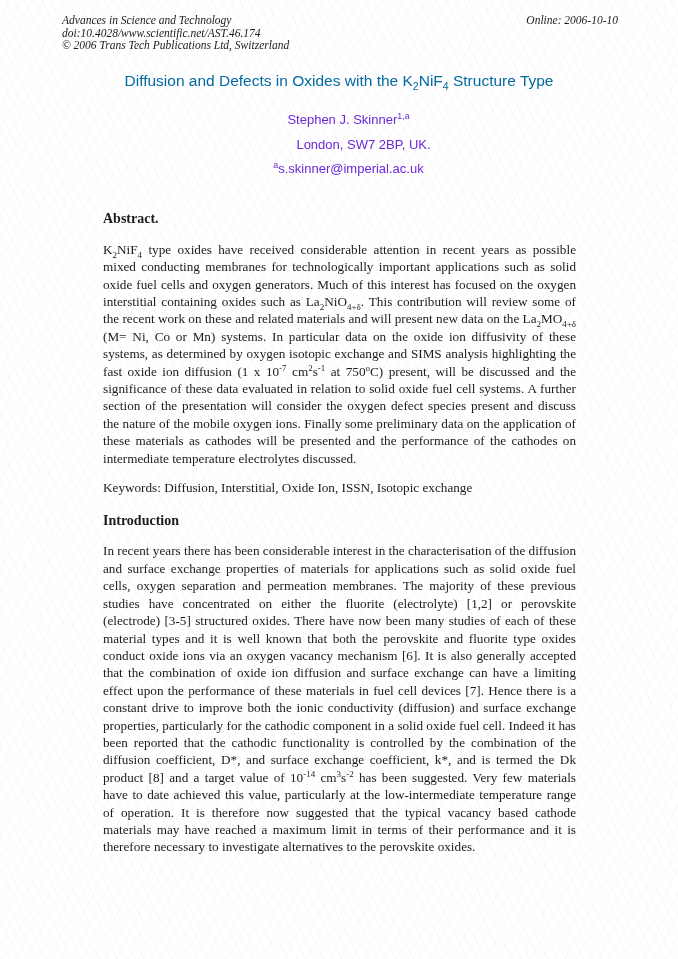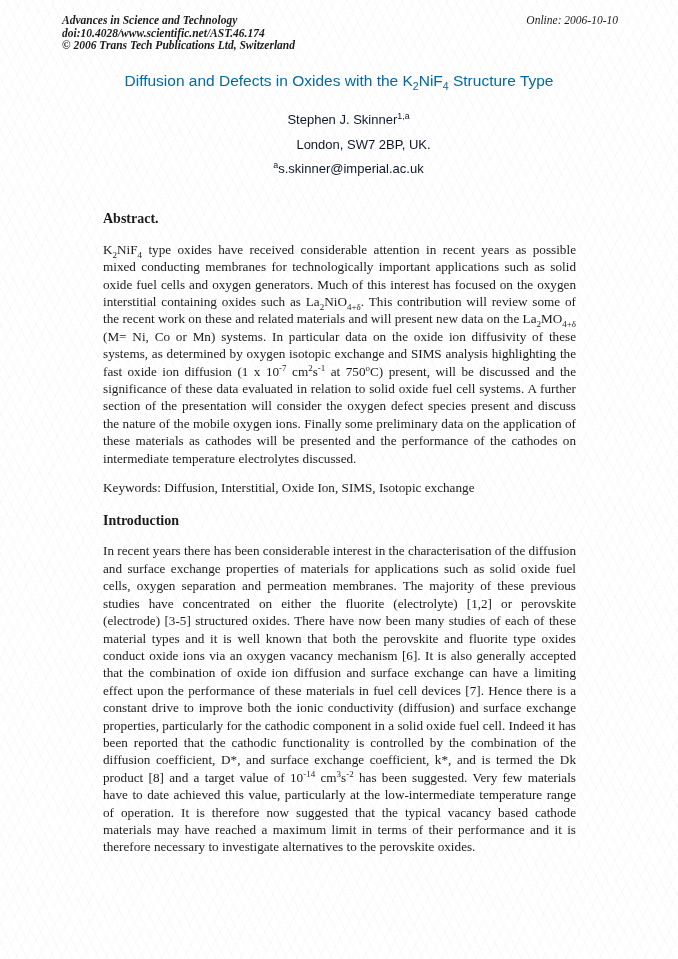--- a/index.html
+++ b/index.html
@@ -25,36 +25,36 @@
   }
   .doc-header {
     display: flex;
     justify-content: space-between;
     align-items: flex-start;
     padding: 14px 60px 0 62px;
     font-style: italic;
     font-size: 11.5px;
     line-height: 12.6px;
   }
-  .journal-info div { white-space: nowrap; font-weight: bold; }
+  .journal-info div { white-space: nowrap; }
   .online-date { white-space: nowrap; }
 
   .paper-title {
     margin: 20px 40px 0 40px;
     text-align: center;
     font-family: "Liberation Sans", sans-serif;
     font-size: 15.5px;
     font-weight: 400;
     color: #0369a1;
   }
   .byline {
     text-align: center;
     font-family: "Liberation Sans", sans-serif;
     font-size: 13px;
-    color: #0f172a;
+    color: #6d28d9;
     margin-left: 19px;
   }
   .author-line      { margin-top: 22px; }
   .affiliation-1    { margin-top: 12px; }
   .affiliation-2    { margin-top: 10px; padding-left: 30px; }
   .email-line       { margin-top: 9px; }
 
   .main-column {
     width: 473px;
     margin-left: 103px;
@@ -105,20 +105,20 @@
 
   <div class="byline author-line">Stephen J. Skinner<sup>1,a</sup></div>
   <div class="byline affiliation-2">London, SW7 2BP, UK.</div>
   <div class="byline email-line"><sup>a</sup>s.skinner@imperial.ac.uk</div>
 
   <div class="main-column">
 
     <div class="section-heading">Abstract.</div>
     <p class="para abstract-body">K<sub>2</sub>NiF<sub>4</sub> type oxides have received considerable attention in recent years as possible mixed conducting membranes for technologically important applications such as solid oxide fuel cells and oxygen generators. Much of this interest has focused on the oxygen interstitial containing oxides such as La<sub>2</sub>NiO<sub>4+δ</sub>. This contribution will review some of the recent work on these and related materials and will present new data on the La<sub>2</sub>MO<sub>4+δ</sub> (M= Ni, Co or Mn) systems. In particular data on the oxide ion diffusivity of these systems, as determined by oxygen isotopic exchange and SIMS analysis highlighting the fast oxide ion diffusion (1 x 10<sup>-7</sup> cm<sup>2</sup>s<sup>-1</sup> at 750<sup>o</sup>C) present, will be discussed and the significance of these data evaluated in relation to solid oxide fuel cell systems. A further section of the presentation will consider the oxygen defect species present and discuss the nature of the mobile oxygen ions. Finally some preliminary data on the application of these materials as cathodes will be presented and the performance of the cathodes on intermediate temperature electrolytes discussed.</p>
 
-    <div class="keywords-line">Keywords: Diffusion, Interstitial, Oxide Ion, SIMS, Isotopic exchange</div>
+    <div class="keywords-line">Keywords: Diffusion, Interstitial, Oxide Ion, ISSN, Isotopic exchange</div>
 
     <div class="section-heading introduction-heading">Introduction</div>
     <p class="para introduction-body">In recent years there has been considerable interest in the characterisation of the diffusion and surface exchange properties of materials for applications such as solid oxide fuel cells, oxygen separation and permeation membranes.  The majority of these previous studies have concentrated on either the fluorite (electrolyte) [1,2] or perovskite (electrode) [3-5] structured oxides.  There have now been many studies of each of these material types and it is well known that both the perovskite and fluorite type oxides conduct oxide ions via an oxygen vacancy mechanism [6].  It is also generally accepted that the combination of oxide ion diffusion and surface exchange can have a limiting effect upon the performance of these materials in fuel cell devices [7].  Hence there is a constant drive to improve both the ionic conductivity (diffusion) and surface exchange properties, particularly for the cathodic component in a solid oxide fuel cell.  Indeed it has been reported that the cathodic functionality is controlled by the combination of the diffusion coefficient, D*, and surface exchange coefficient, k*, and is termed the Dk product [8] and a target value of 10<sup>-14</sup> cm<sup>3</sup>s<sup>-2</sup> has been suggested. Very few materials have to date achieved this value, particularly at the low-intermediate temperature range of operation.  It is therefore now suggested that the typical vacancy based cathode materials may have reached a maximum limit in terms of their performance and it is therefore necessary to investigate alternatives to the perovskite oxides.</p>
 
   </div>
 
 </div>
 
 </body></html>

